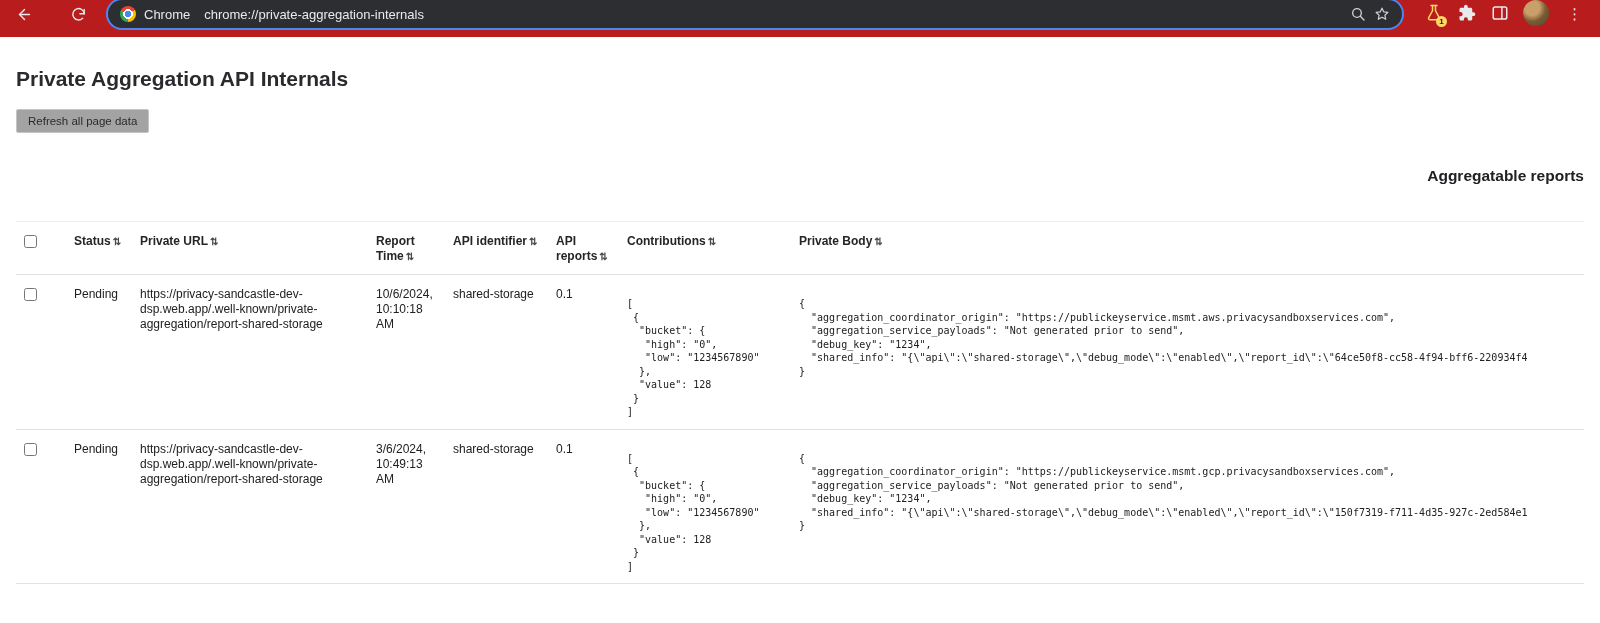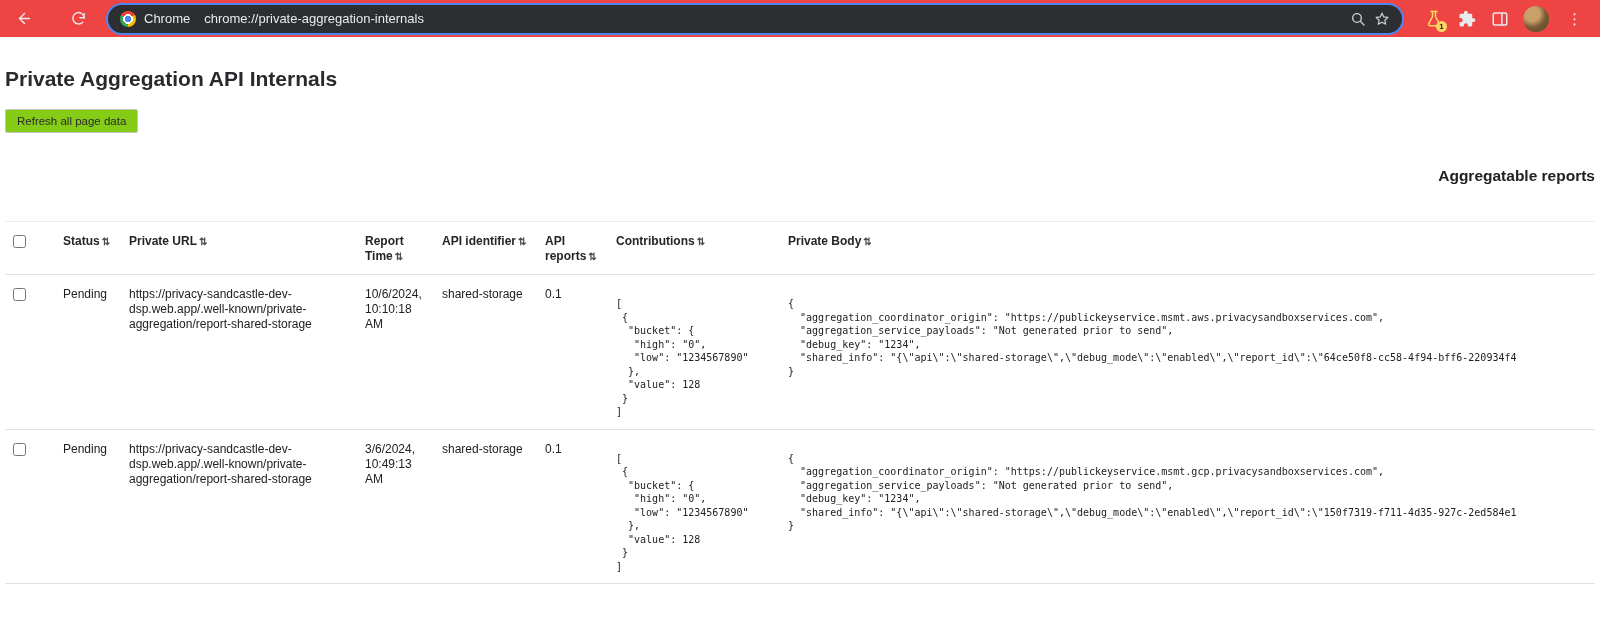--- a/index.html
+++ b/index.html
@@ -6,22 +6,22 @@
   html, body { margin: 0; padding: 0; }
   body {
     width: 1600px; height: 623px; overflow: hidden;
     background: #ffffff;
     font-family: "Liberation Sans", sans-serif;
     color: #202124;
   }
 
   
   .toolbar {
-    height: 37px; background: #ef4444;
-    display: flex; align-items: center;
+    height: 37px; background: #b91c1c;
+    display: flex; align-items: flex-start;
     padding: 0 10px; gap: 4px;
   }
   .nav-btn {
     width: 28px; height: 28px; border: none; background: transparent;
     display: flex; align-items: center; justify-content: center;
     border-radius: 50%; color: #e8eaed; padding: 0; cursor: pointer;
   }
   .nav-btn svg { width: 17px; height: 17px; }
   .reload-btn { margin-left: 22px; }
   .omnibox {
@@ -51,27 +51,27 @@
     font-size: 8px; font-weight: 700; line-height: 11px; text-align: center;
   }
   .avatar {
     width: 26px; height: 26px; border-radius: 50%; cursor: pointer;
     background: radial-gradient(circle at 35% 30%, #caa06a 0 30%, #7a5a33 55%, #41502f 100%);
     border: none; padding: 0;
   }
   .kebab { color: #e8eaed; font-size: 15px; line-height: 1; cursor: pointer; background:none; border:none; padding: 2px 4px; }
 
   
-  .page { padding: 0 5px; }
+  .page { padding: 0 16px; }
   .page-title { font-size: 21px; font-weight: 700; margin: 30px 0 18px; color: #292a2d; }
   .btn-row { display: flex; gap: 31px; margin-bottom: 34px; }
   .ui-btn {
     font-family: "Liberation Sans", sans-serif;
     font-size: 11.5px; color: #2b2b2b;
-    background: #84cc16; border: 1px solid #c4c4c4; border-radius: 2px;
+    background: #a3a3a3; border: 1px solid #c4c4c4; border-radius: 2px;
     padding: 5px 11px; cursor: pointer;
   }
   .section-title { font-size: 15.5px; font-weight: 700; margin: 0 0 10px; text-align: right; }
   .strip {
     background: #f8f8f8; margin: 0 -10px 0;
     padding: 5px 10px; border-bottom: 6px solid #ffffff;
   }
   .ui-btn[disabled] {
     background: #efefef; color: #a3a3a3; border-color: #dadada; cursor: default;
   }

